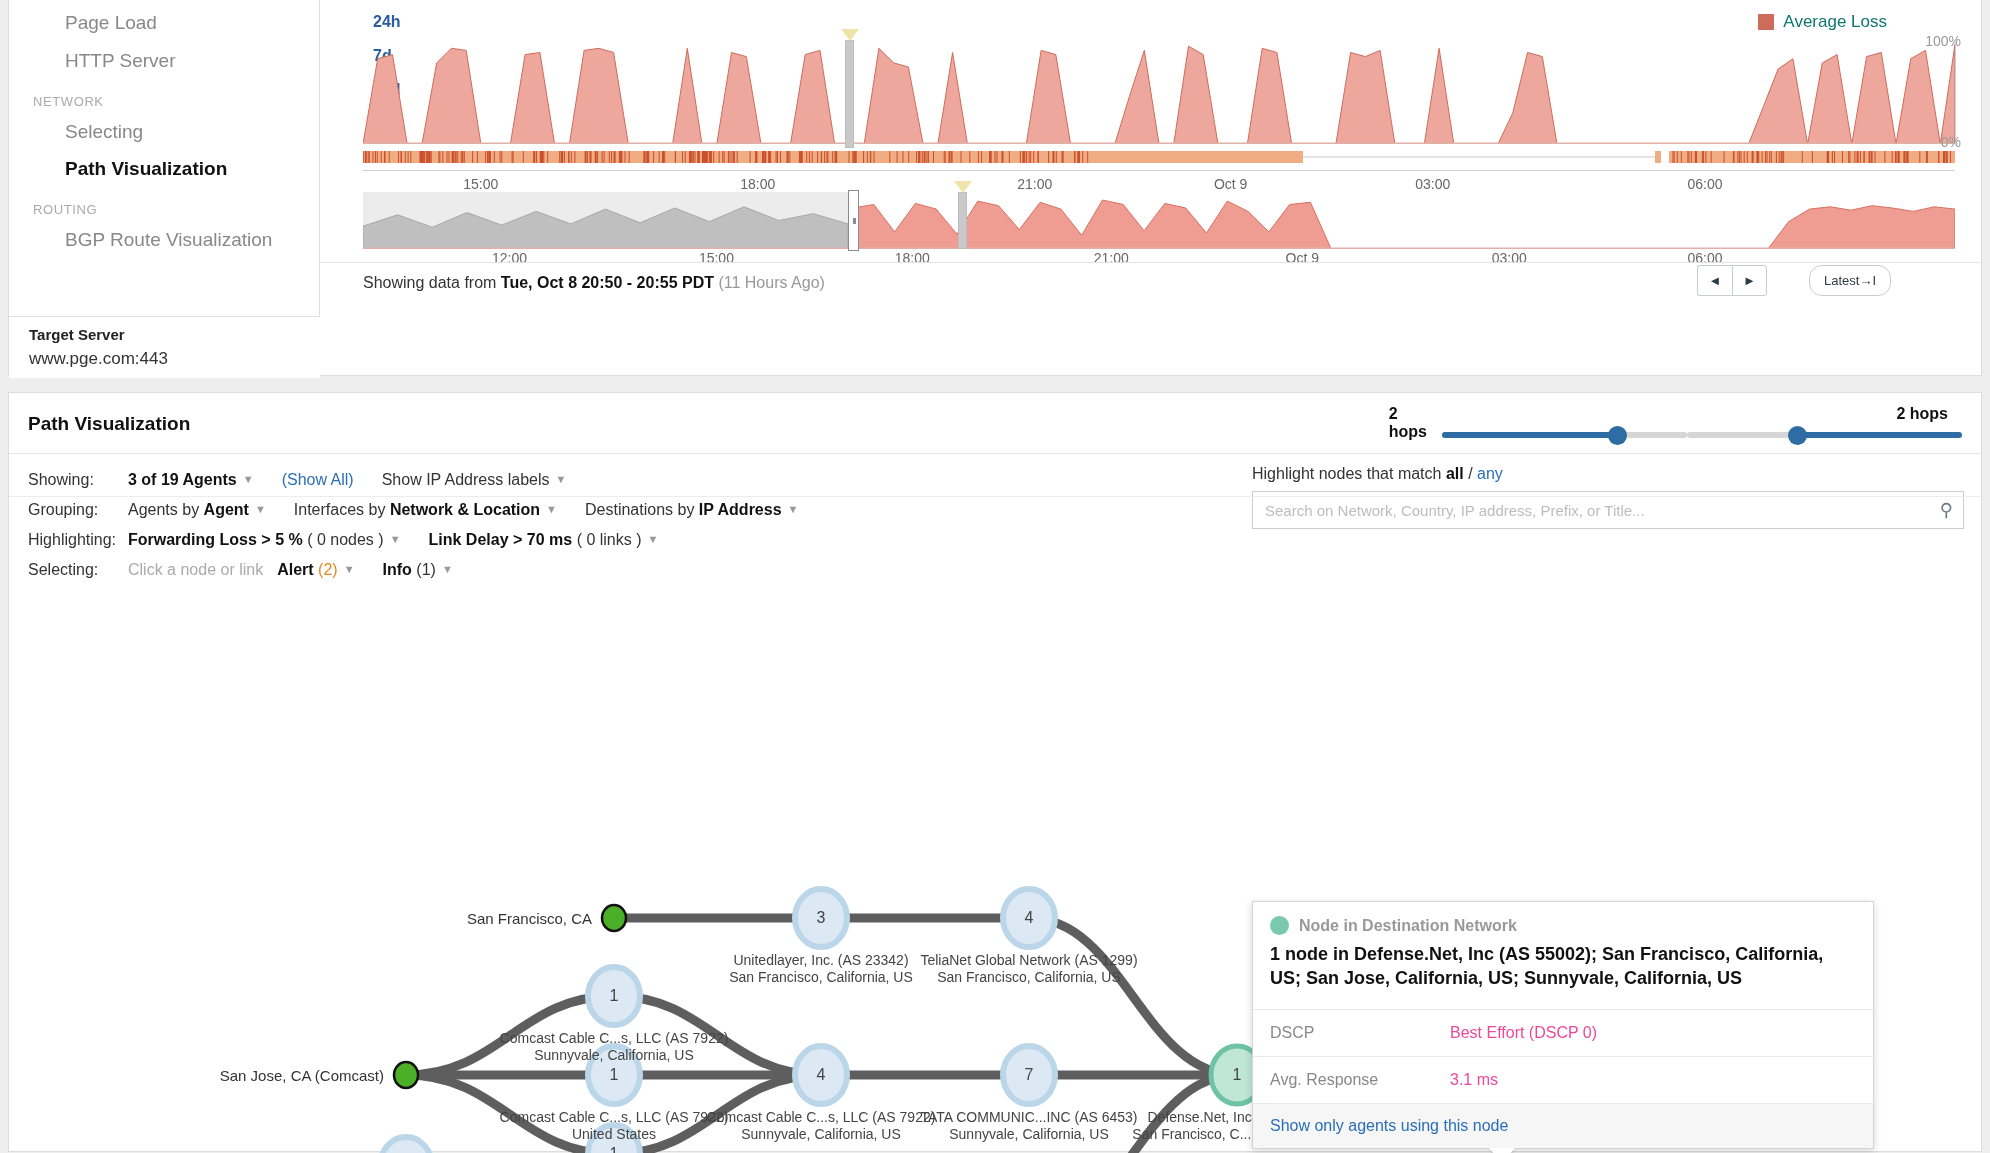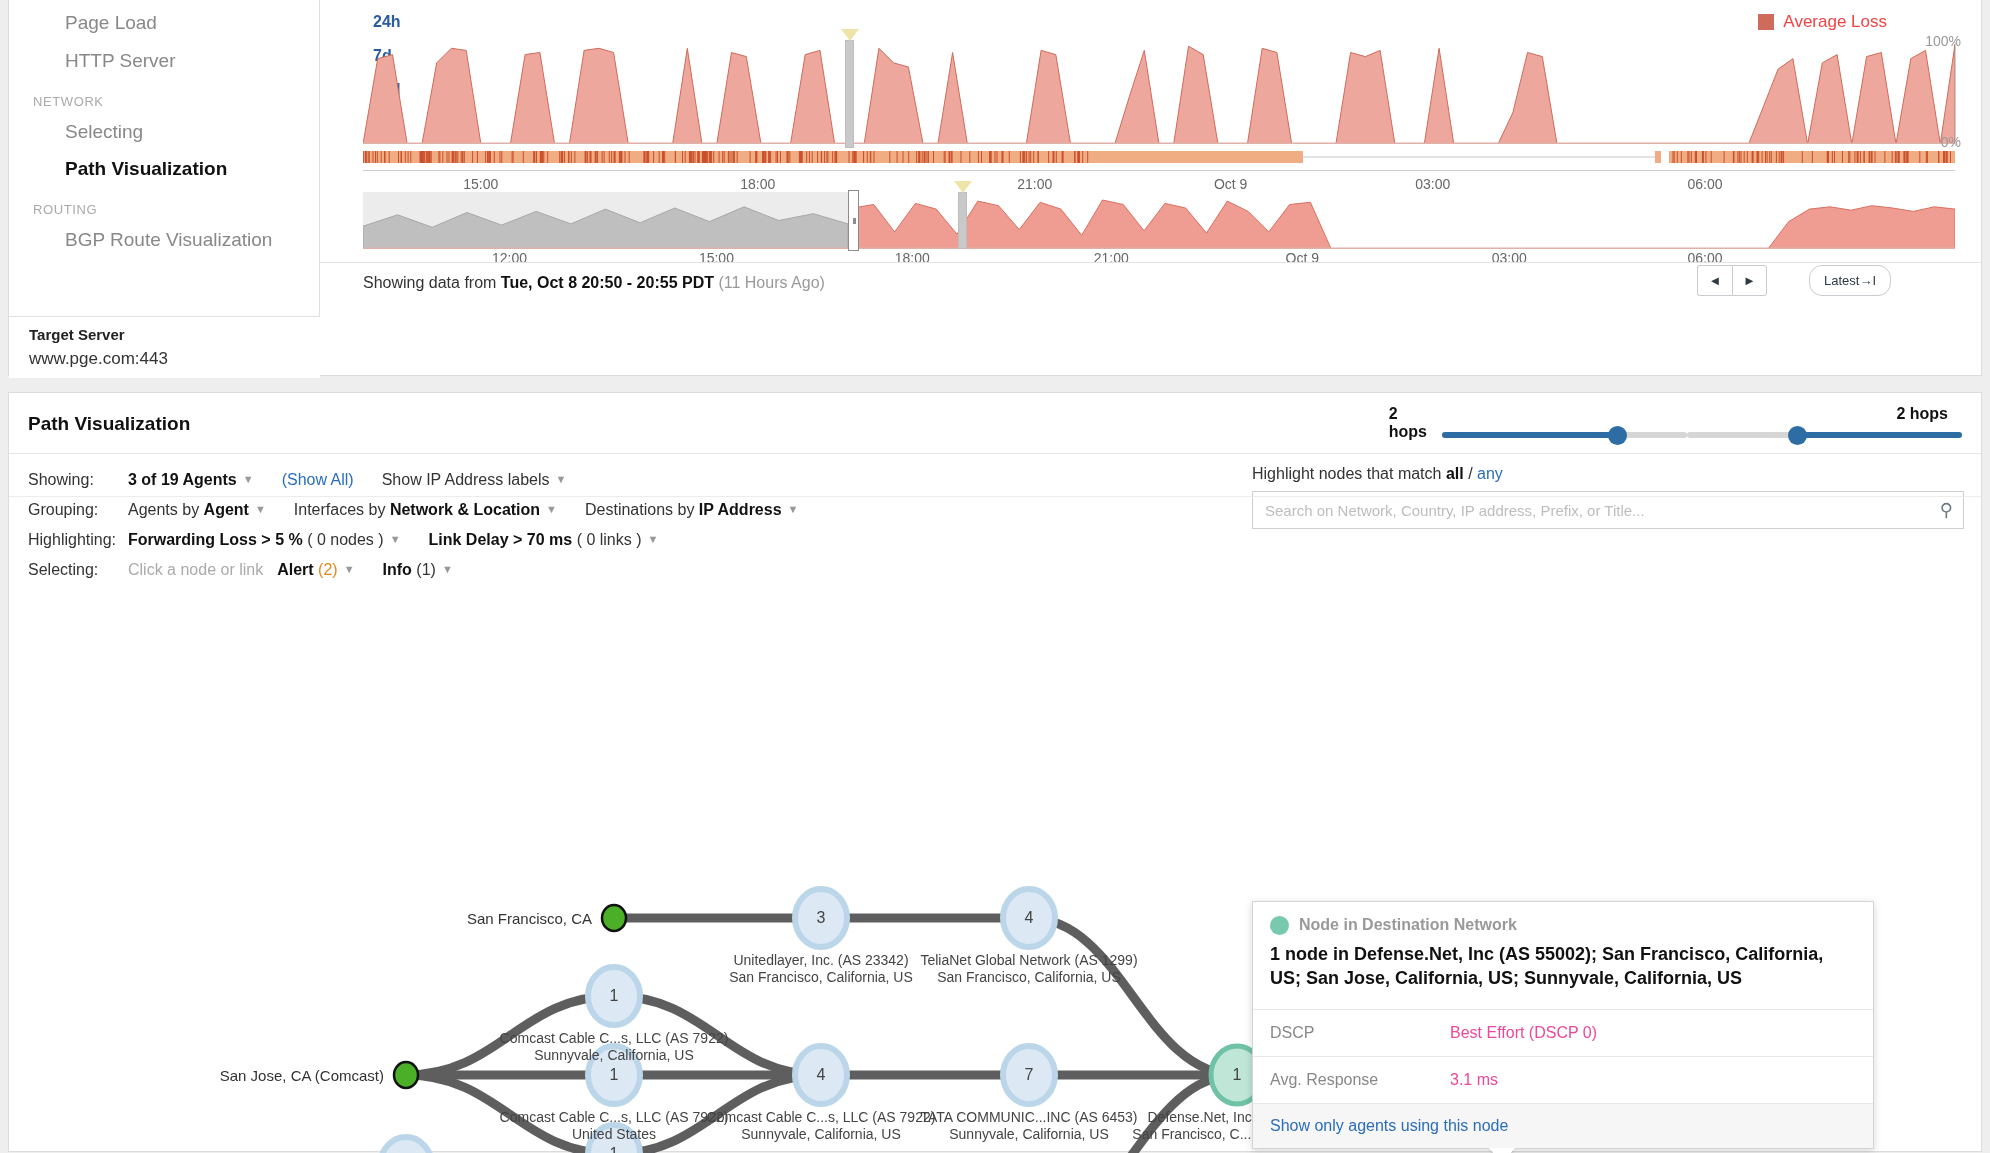--- a/index.html
+++ b/index.html
@@ -46,21 +46,21 @@
   #target-server .ts-host { font-size:17px; color:#333; margin-top:6px; }
 
   
   #chart-area { position:absolute; left:311px; top:0; right:0; height:378px; }
 
   #range-tabs { position:absolute; left:53px; top:13px; display:flex; gap:16px;flex-direction:column; }
   .range-tab { color:#2a5d9f; font-weight:bold; font-size:16px; cursor:pointer; }
 
   #legend { position:absolute; right:94px; top:12px; display:flex; align-items:center; gap:9px; }
   #legend .swatch { width:16px; height:16px; background:#cf6b5a; display:block; }
-  #legend .legend-label { font-size:17px; color:#ef4444; }
+  #legend .legend-label { font-size:17px; color:#0f766e; }
 
   
   #main-chart {
     position:absolute; left:43px; top:40px; width:1592px; height:104px;
   }
   #main-chart svg { display:block; }
   .axis-label-100 { position:absolute; right:20px; top:33px; font-size:14px; color:#999; }
   .axis-label-0   { position:absolute; right:20px; top:134px; font-size:14px; color:#999; }
   #chart-y-axis { position:absolute; left:1635px; top:42px; width:1px; height:104px; background:#cfcfcf; }
 
@@ -194,21 +194,21 @@
     transform:translateY(-50%); white-space:nowrap;
   }
 
   
   #tooltip {
     position:absolute; left:1243px; top:508px; width:622px;
     background:#fff; border:1px solid #d4d4d4;
     box-shadow:0 2px 8px rgba(0,0,0,.16);
     z-index:40;
   }
-  #tooltip-head { padding:14px 17px 4px 17px; display:flex; gap:10px; }
+  #tooltip-head { padding:14px 17px 4px 17px; display:flex; align-items:center; gap:10px; }
   #tooltip-dot { width:19px; height:19px; border-radius:50%; background:#79c9ae; display:block; }
   #tooltip-kind { font-size:16px; font-weight:bold; color:#999; }
   #tooltip-title {
     padding:4px 17px 18px 17px; font-size:18px; font-weight:bold; color:#111; line-height:1.32;
   }
   .tt-row {
     display:flex; border-top:1px solid #e8e8e8; padding:14px 17px;
     font-size:16px;
   }
   .tt-row .tt-k { width:180px; color:#888; font-weight:normal; }

